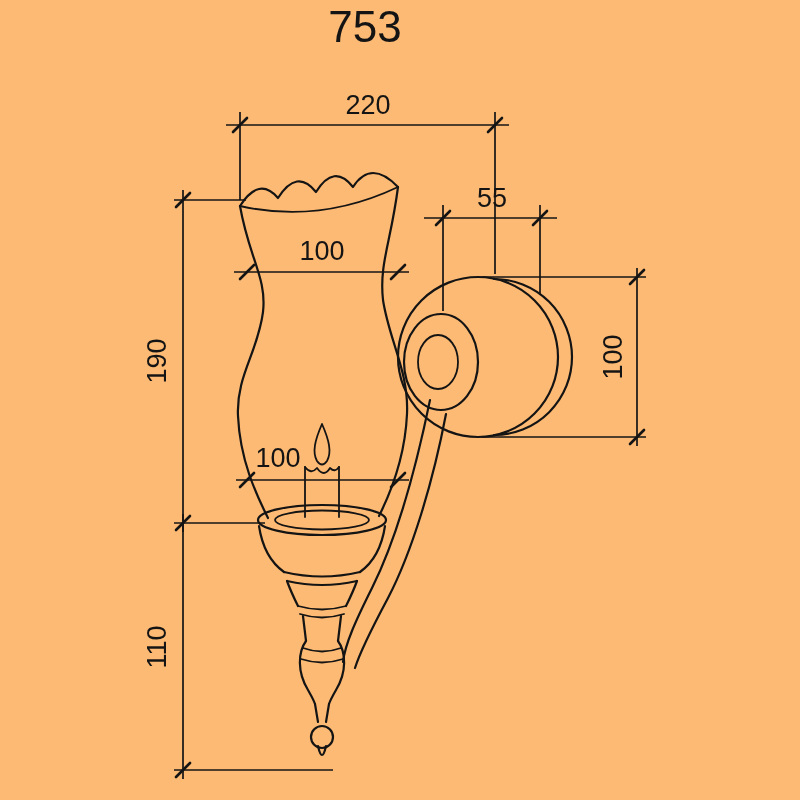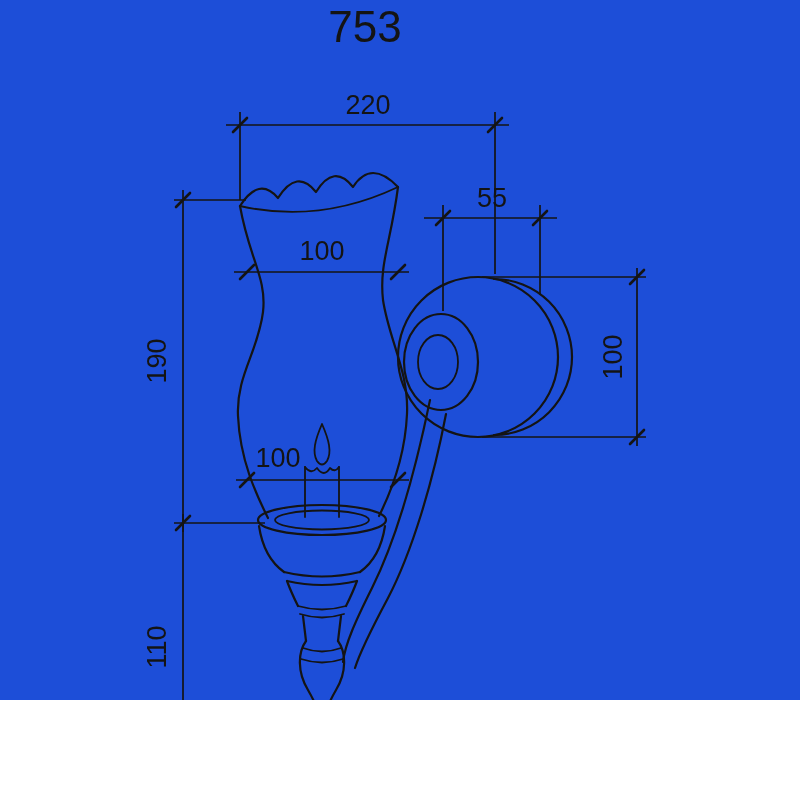--- a/index.html
+++ b/index.html
@@ -1,16 +1,16 @@
 <!DOCTYPE html>
 <html><head>
 <meta charset="utf-8">
 <style>
   html,body{margin:0;padding:0;background:#ffffff;}
-  .page{position:relative;width:800px;height:700px;background:#1d4ed8;overflow:hidden;
+  .page{position:relative;width:800px;height:800px;background:#fdba74;overflow:hidden;
         font-family:"Liberation Sans",sans-serif;}
   svg text{font-family:"Liberation Sans",sans-serif;fill:#141414;}
   .obj{fill:none;stroke:#141414;stroke-width:2.2;stroke-linecap:round;stroke-linejoin:round;}
   .objthin{fill:none;stroke:#141414;stroke-width:1.8;stroke-linecap:round;stroke-linejoin:round;}
   .dim{fill:none;stroke:#141414;stroke-width:1.7;}
   .tick{stroke:#141414;stroke-width:2.6;stroke-linecap:round;}
   .dimtext{font-size:27px;}
   .titletext{font-size:44px;}
 </style>
 </head>

